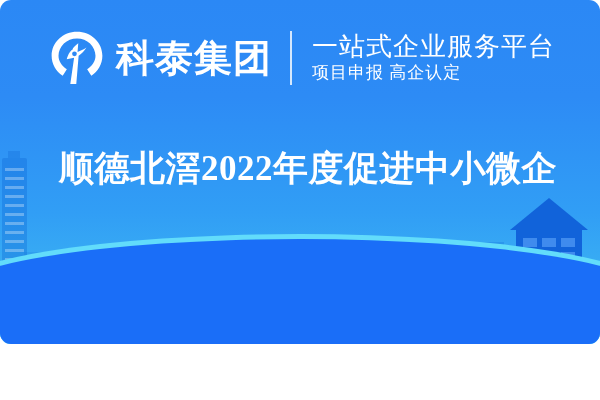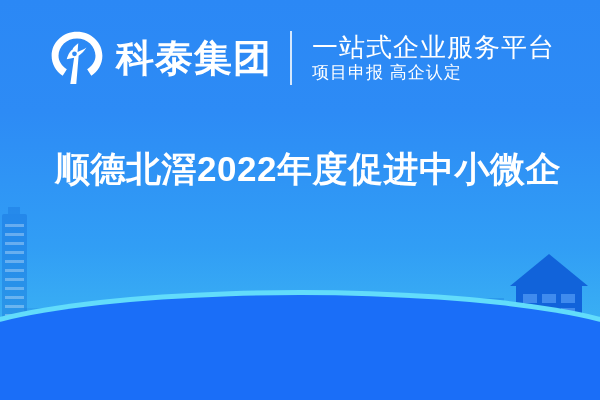--- a/index.html
+++ b/index.html
@@ -3,30 +3,31 @@
 <meta charset="utf-8">
 <style>
   html, body {
     margin: 0;
     padding: 0;
     background: #ffffff;
   }
   #banner {
     position: relative;
     width: 600px;
-    height: 400px;
+    height: 344px;
     overflow: hidden;
-    font-family: Liberation Sans, sans-serif;
+    font-family: Liberation Serif, serif;
     background: linear-gradient(180deg,
         #2b88f5 0%,
         #2d8bf5 28%,
         #319ef5 62%,
         #3bb2f3 83%,
         #45bdf2 92%,
         #4cc3f0 100%);
+    border-radius: 11px;
   }
 
   
   .bg-layer {
     position: absolute;
     inset: 0;
     overflow: hidden;
   }
 
   

